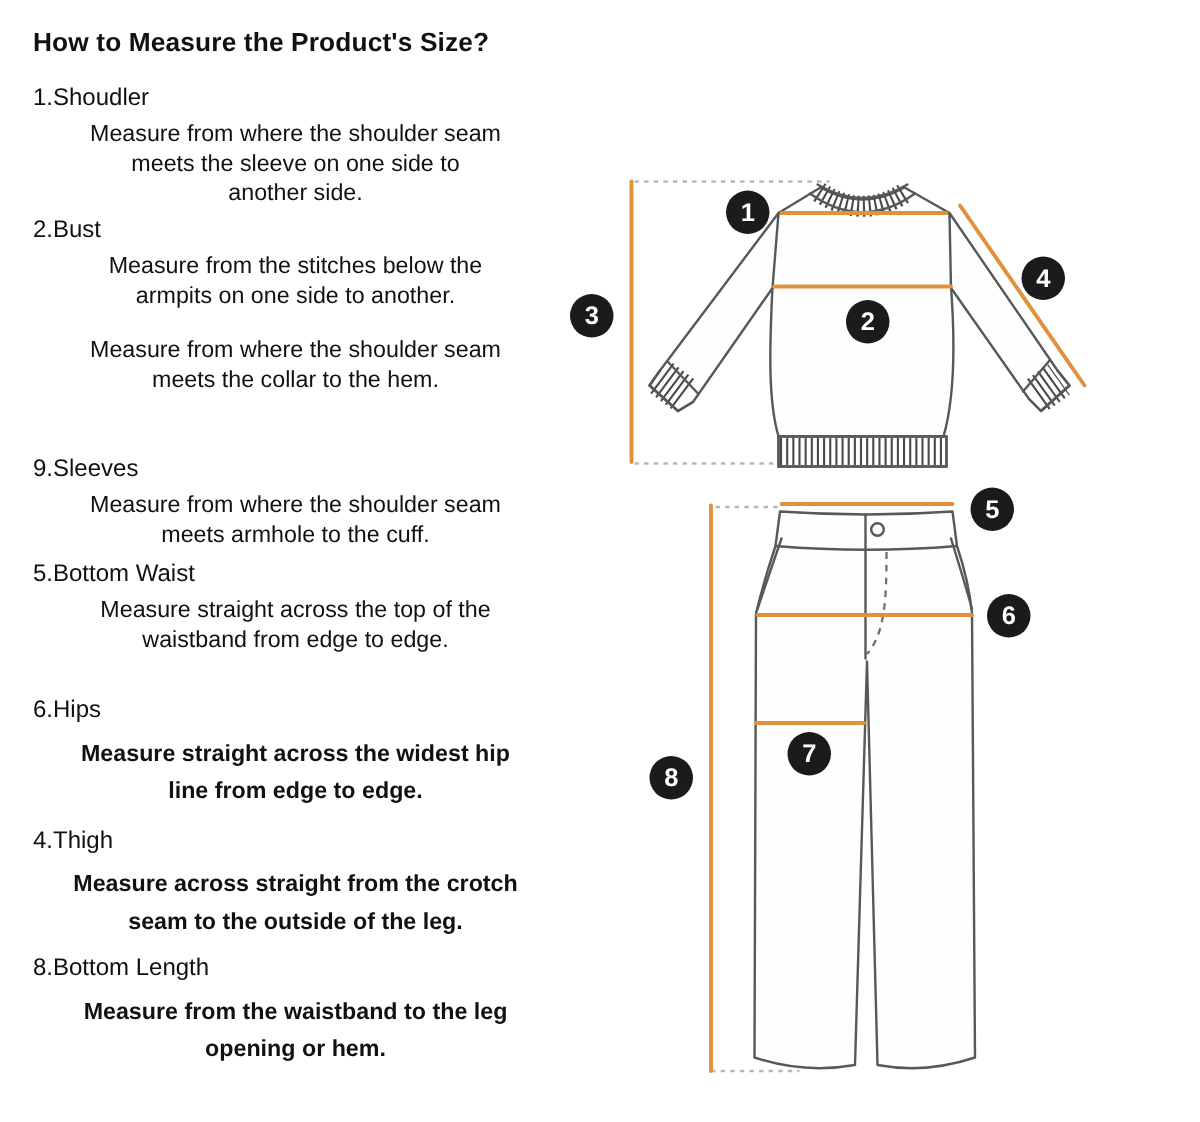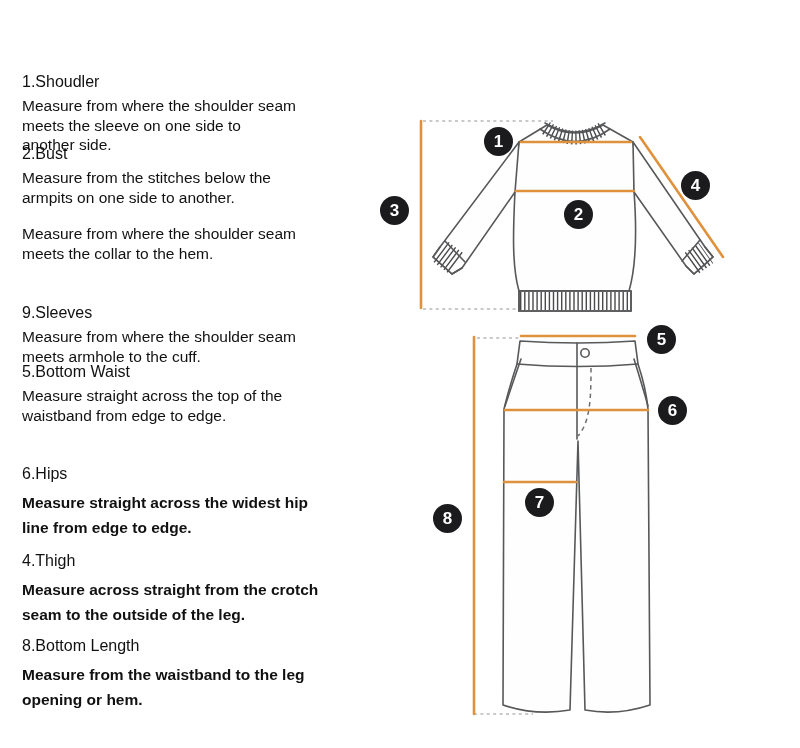--- a/index.html
+++ b/index.html
@@ -39,20 +39,21 @@
     font-weight: 400;
     color: var(--text);
   }
   .section .body {
     margin-top: 4px;
     font-size: 15.5px;
     line-height: 19.5px;
     font-weight: 400;
     white-space: pre-line;
     color: var(--text);
+    text-align: center;
   }
   .section.loose .body { margin-top: 6px; line-height: 25px; font-weight: bold; }
 
   .diagram-svg { position: absolute; left: 0; top: 0; }
   .stroke { fill: none; stroke: var(--outline); stroke-width: 1.6; stroke-linejoin: round; stroke-linecap: round; }
   .fillpart { fill: #FEFEFE; stroke: var(--outline); stroke-width: 1.6; stroke-linejoin: round; }
   .ribbing { fill: none; stroke: var(--rib); stroke-linecap: butt; }
   .orange { fill: none; stroke: var(--accent); stroke-width: 2.6; stroke-linecap: round; }
   .gdash { fill: none; stroke: var(--dash); stroke-width: 1.6; stroke-dasharray: 3 3.4; }
   .flydash { fill: none; stroke: var(--fly-dash); stroke-width: 1.5; stroke-dasharray: 4.5 4; }
@@ -68,42 +69,43 @@
     font-weight: 700;
     line-height: 29px;
     text-align: center;
   }
 </style>
 </head>
 <body>
 
 <div class="canvas">
 
+  <div class="page-title">How to Measure the Product's Size?</div>
 
-  <div class="section" style="top:72px">
+  <div class="section" style="top:56px">
     <div class="heading">1.Shoudler</div>
     <div class="body">Measure from where the shoulder seam
 meets the sleeve on one side to
 another side.</div>
   </div>
   <div class="section" style="top:144px">
     <div class="heading">2.Bust</div>
     <div class="body">Measure from the stitches below the
 armpits on one side to another.</div>
   </div>
   <div class="section" style="top:220px">
     <div class="body">Measure from where the shoulder seam
 meets the collar to the hem.</div>
   </div>
   <div class="section" style="top:303px">
     <div class="heading">9.Sleeves</div>
     <div class="body">Measure from where the shoulder seam
 meets armhole to the cuff.</div>
   </div>
-  <div class="section" style="top:362px">
+  <div class="section" style="top:373px">
     <div class="heading">5.Bottom Waist</div>
     <div class="body">Measure straight across the top of the
 waistband from edge to edge.</div>
   </div>
   <div class="section loose" style="top:464px">
     <div class="heading">6.Hips</div>
     <div class="body">Measure straight across the widest hip
 line from edge to edge.</div>
   </div>
   <div class="section loose" style="top:551px">

